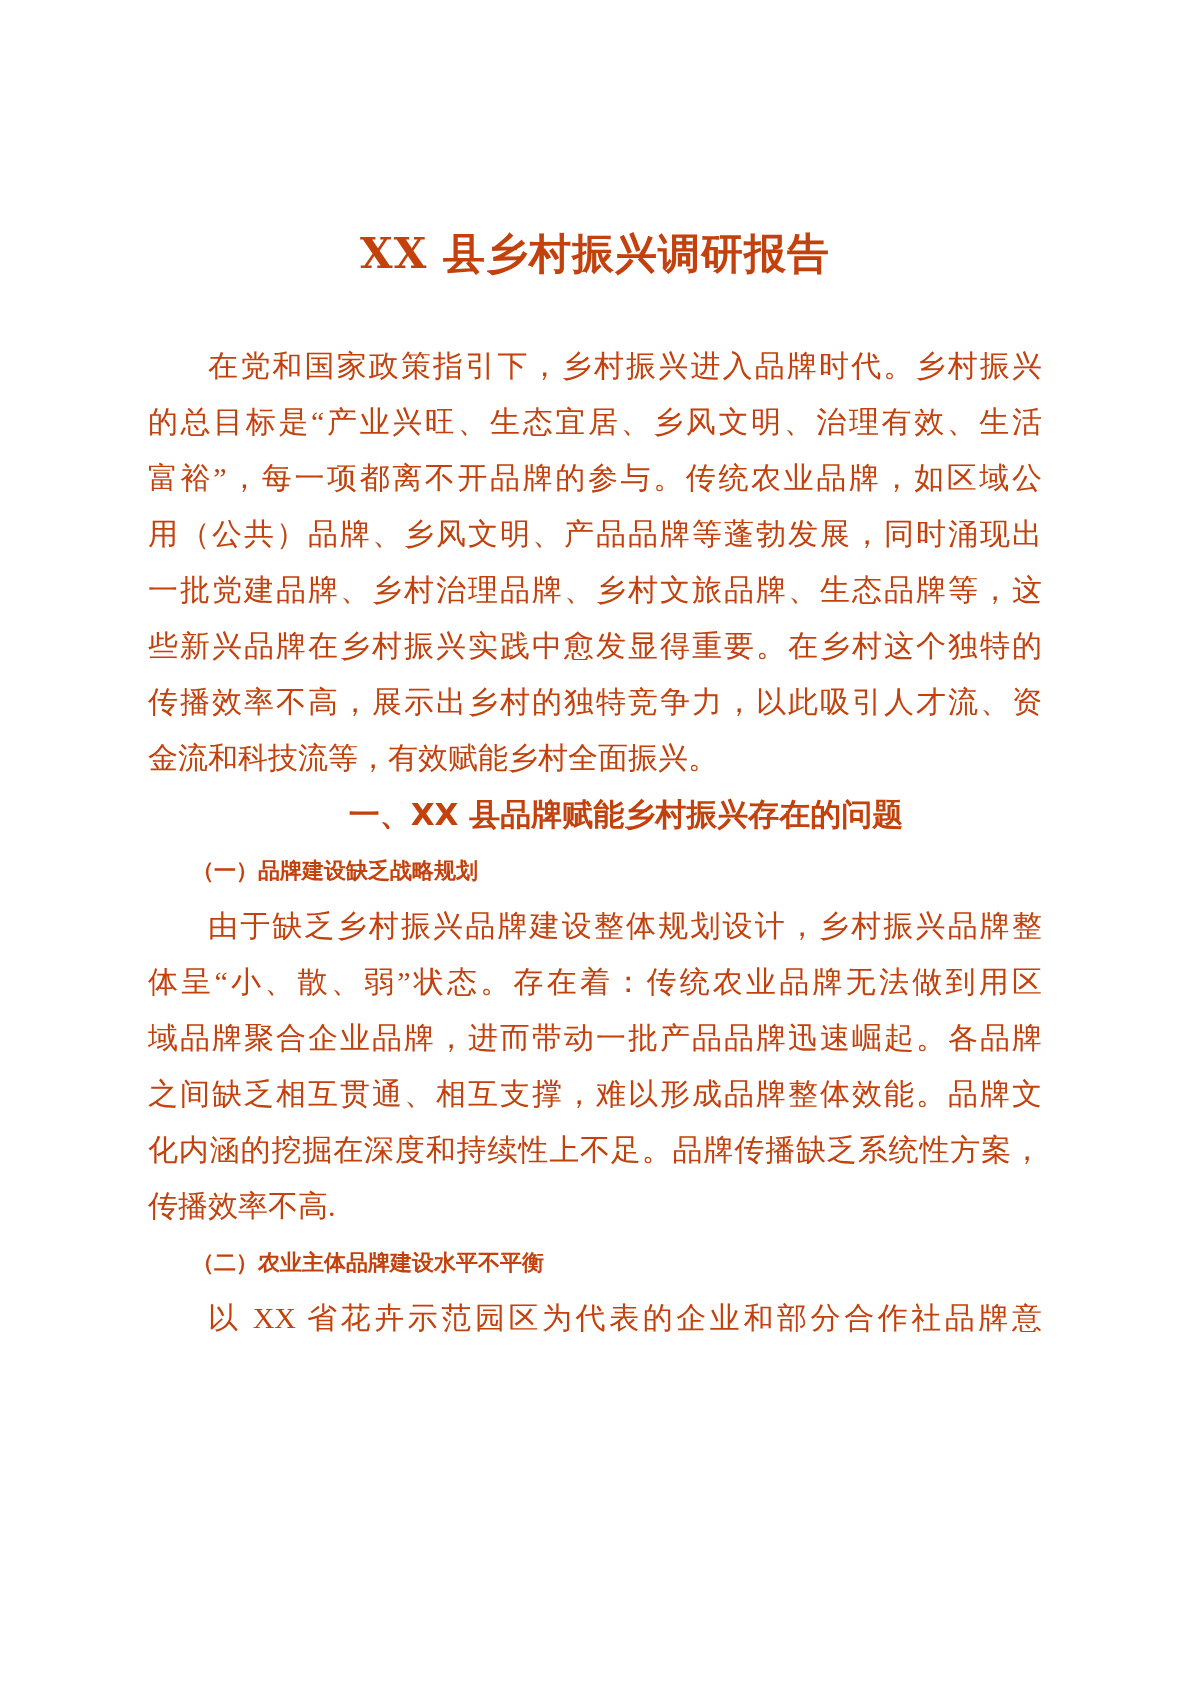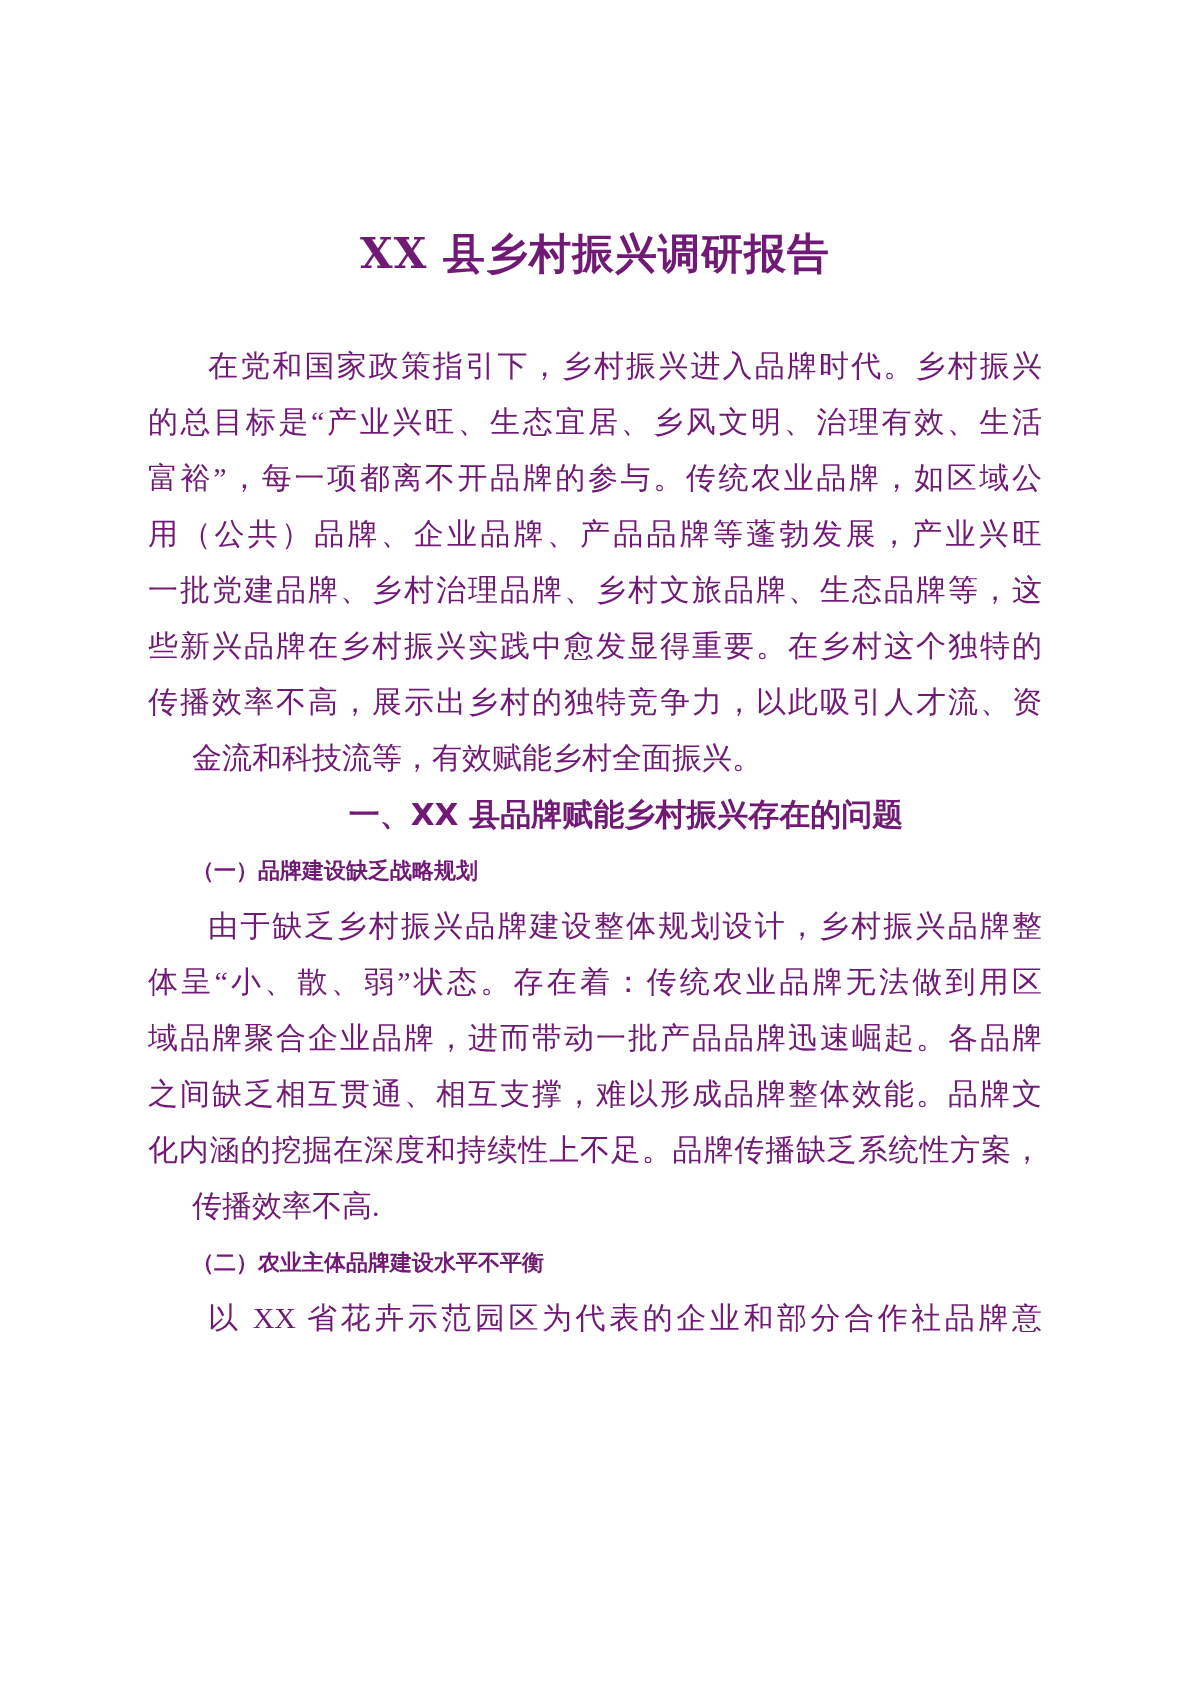--- a/index.html
+++ b/index.html
@@ -5,21 +5,21 @@
   html, body {
     margin: 0;
     padding: 0;
     background: #ffffff;
   }
   .page {
     position: relative;
     width: 1190px;
     height: 1683px;
     background: #ffffff;
-    color: #701a75;
+    color: #c2410c;
     overflow: hidden;
     font-family: "DejaVu Serif", "Liberation Serif", serif;
   }
   .doc {
     position: absolute;
     left: 148px;
     top: 0;
     width: 894px;
   }
   .doc-title {
@@ -39,21 +39,20 @@
     text-align-last: justify;
     overflow: hidden;
     font-family: Liberation Serif, serif;
   }
   .line.first {
     text-indent: 2em;
   }
   .line.last {
     text-align: left;
     text-align-last: left;
-    margin-left: 44px;
   }
   .h1-line {
     font-family: "DejaVu Sans", "Liberation Sans", sans-serif;
     font-weight: 700;
     font-size: 31px;
     line-height: 56px;
     height: 56px;
     text-indent: 2em;
     text-align: center;
     overflow: hidden;
@@ -73,21 +72,21 @@
 
 <div class="page">
   <div class="doc">
 
     <div class="doc-title">XX 县乡村振兴调研报告</div>
 
     <div>
       <div class="line first">在党和国家政策指引下，乡村振兴进入品牌时代。乡村振兴</div>
       <div class="line">的总目标是“产业兴旺、生态宜居、乡风文明、治理有效、生活</div>
       <div class="line">富裕”，每一项都离不开品牌的参与。传统农业品牌，如区域公</div>
-      <div class="line">用（公共）品牌、企业品牌、产品品牌等蓬勃发展，产业兴旺</div>
+      <div class="line">用（公共）品牌、乡风文明、产品品牌等蓬勃发展，同时涌现出</div>
       <div class="line">一批党建品牌、乡村治理品牌、乡村文旅品牌、生态品牌等，这</div>
       <div class="line">些新兴品牌在乡村振兴实践中愈发显得重要。在乡村这个独特的</div>
       <div class="line">传播效率不高，展示出乡村的独特竞争力，以此吸引人才流、资</div>
       <div class="line last">金流和科技流等，有效赋能乡村全面振兴。</div>
     </div>
 
     <div class="h1-line">一、XX 县品牌赋能乡村振兴存在的问题</div>
 
     <div class="h2-line">（一）品牌建设缺乏战略规划</div>
 

